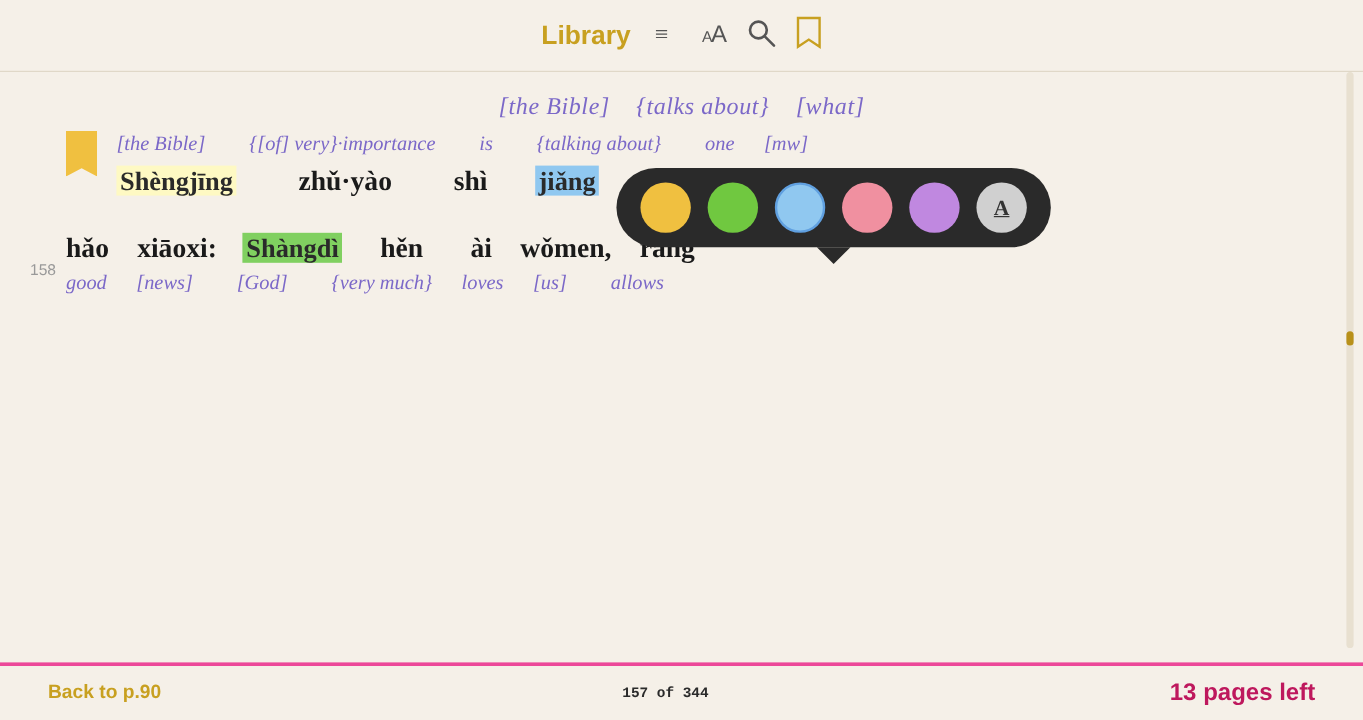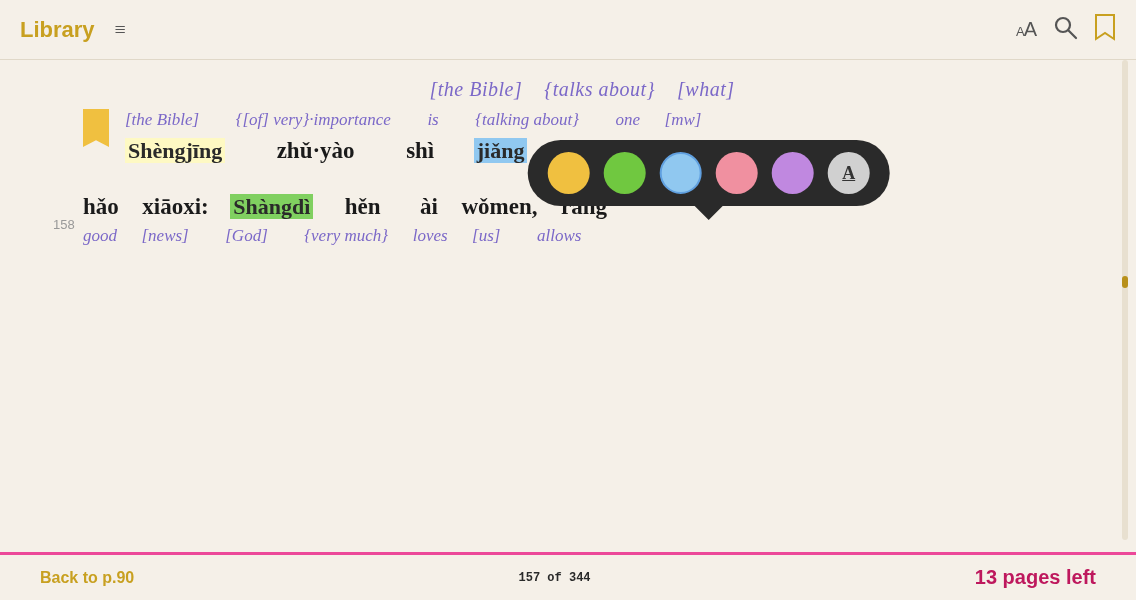--- a/index.html
+++ b/index.html
@@ -13,21 +13,21 @@
       position: relative;
     }
 
     
     .header {
       background: #f5f0e8;
       border-bottom: 1px solid #e0d8c8;
       height: 60px;
       display: flex;
       align-items: center;
-      justify-content: space-between;
+      justify-content: center;
       padding: 0 20px;
     }
 
     .header-left {
       display: flex;
       align-items: center;
       gap: 20px;
     }
 
     .library-title {
@@ -193,21 +193,20 @@
 
     .footer-remaining {
       color: #be185d;
       font-size: 20px;
       font-weight: 600;
       font-family: Arial, sans-serif;
     }
 
     .content-area {
       position: relative;
-      margin-left: 28px;
     }
 
     .p {
       font-size: 22px;
       font-weight: 600;
       color: #2a2a2a;
     }
 
     .p.hy { background: #fef9c3; padding: 0 3px; }
     .p.hb { background: #90c8f0; padding: 0 3px; }

